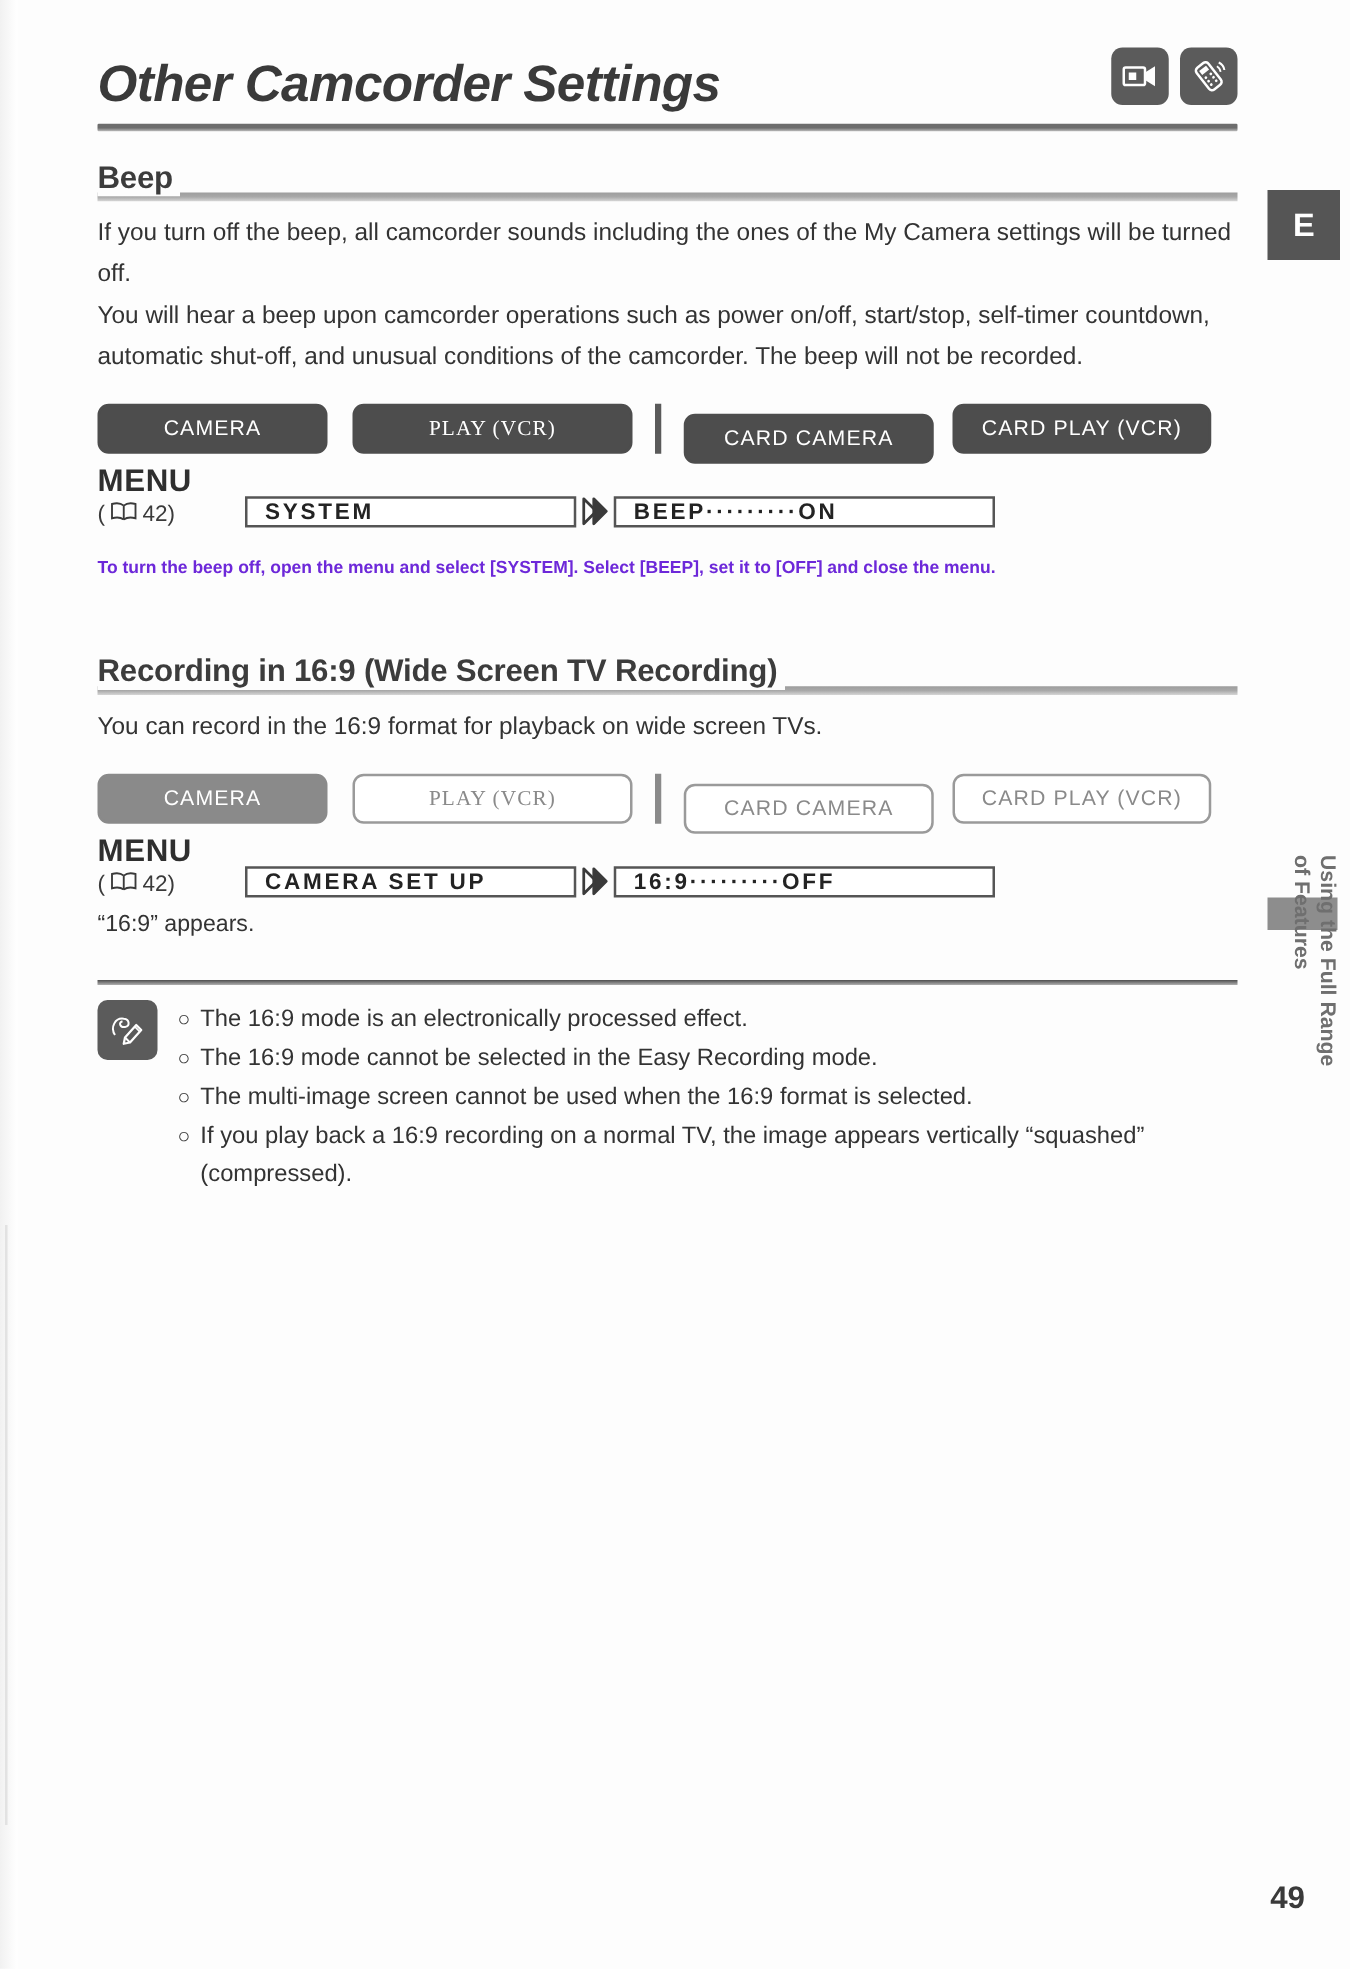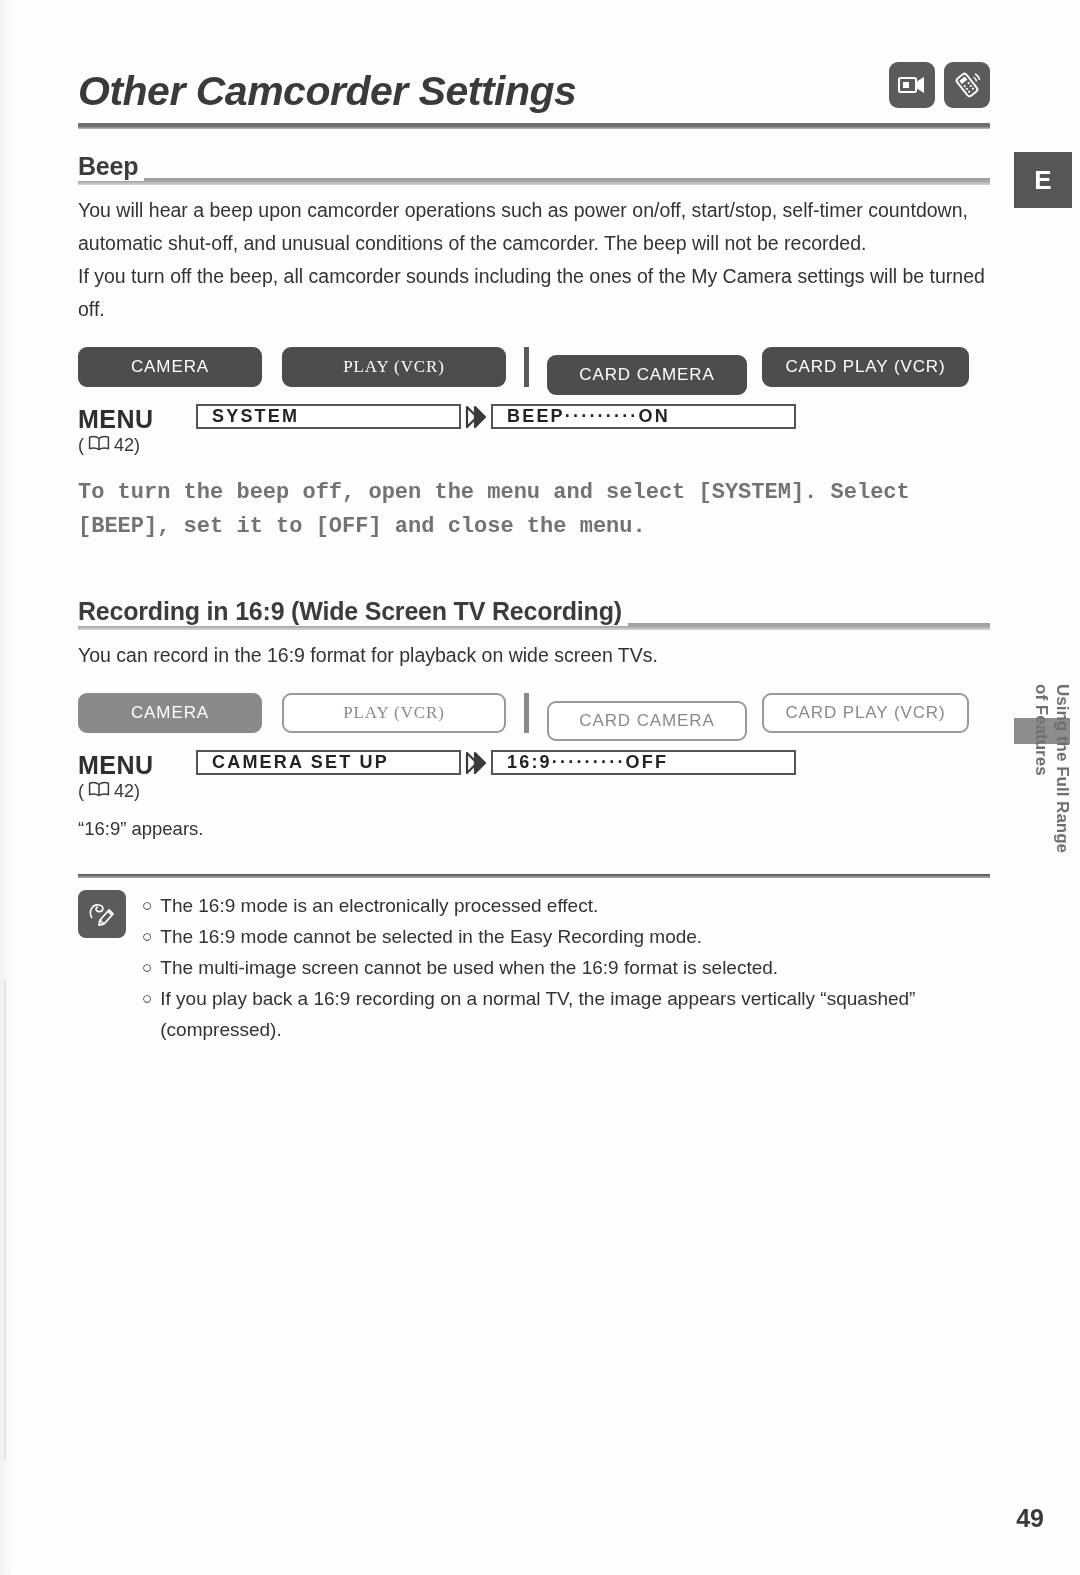--- a/index.html
+++ b/index.html
@@ -33,21 +33,21 @@
   .scan-edge-seam {
     position: absolute;
     left: 4px; top: 980px;
     width: 2px; height: 480px;
     background: #e2e2e2;
   }
 
   .content {
     position: absolute;
     left: 78px;
-    top: 60px;
+    top: 36px;
     width: 912px;
   }
 
   
   .title-row {
     display: flex;
     align-items: flex-start;
     justify-content: space-between;
   }
   .page-title {
@@ -116,26 +116,25 @@
   .body-text {
     font-size: 19.5px;
     line-height: 33px;
     color: #333333;
     margin: 7px 0 0 0;
   }
   .body-text p { margin: 0; }
   .body-text p + p { margin-top: 0px; }
 
   .instruction {
-    font-size: 22px;
+    font-size: 14px;
     line-height: 34px;
     font-weight: bold;
-    color: #737373;
+    color: #6d28d9;
     margin: 14px 0 0 0;
-    font-family: Liberation Mono, monospace;
   }
   .subnote {
     font-size: 18.5px;
     line-height: 30px;
     color: #333333;
     margin: 6px 0 0 0;
   }
 
   
   .mode-row {
@@ -171,22 +170,21 @@
   .mode-sep {
     width: 5px;
     height: 40px;
     background: #5a5a5a;
     margin: 0 18px;
   }
 
   
   .menu-row {
     display: flex;
-    align-items: flex-start;
-    margin-top: 16px;
+    align-items: flex-end;
     height: 58px;
   }
   .menu-label {
     width: 118px;
     flex: none;
     display: flex;
     flex-direction: column;
     justify-content: center;
     padding-top: 2px;
   }
@@ -364,22 +362,22 @@
       </div>
     </div>
     <div class="rule-heavy"></div>
 
     <div class="section-head">
       <div class="underline"></div>
       <h2>Beep</h2>
     </div>
 
     <div class="body-text">
+      <p>If you turn off the beep, all camcorder sounds including the ones of the My Camera settings will be turned off.</p>
       <p>You will hear a beep upon camcorder operations such as power on/off, start/stop, self-timer countdown, automatic shut-off, and unusual conditions of the camcorder. The beep will not be recorded.</p>
-      <p>If you turn off the beep, all camcorder sounds including the ones of the My Camera settings will be turned off.</p>
     </div>
 
     <div class="mode-row">
       <div class="mode-btn on w1">CAMERA</div>
       <div class="mode-btn on w2">PLAY (VCR)</div>
       <div class="mode-sep"></div>
       <div class="mode-btn on w3">CARD CAMERA</div>
       <div class="mode-btn on w4">CARD PLAY (VCR)</div>
     </div>
 

